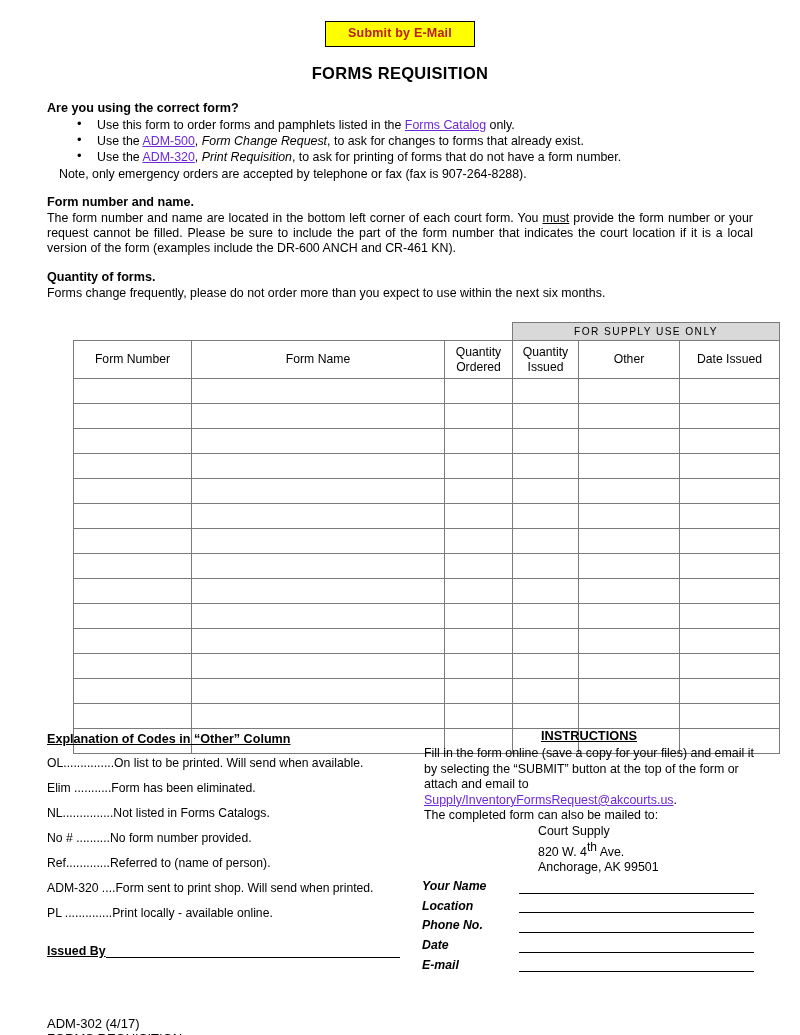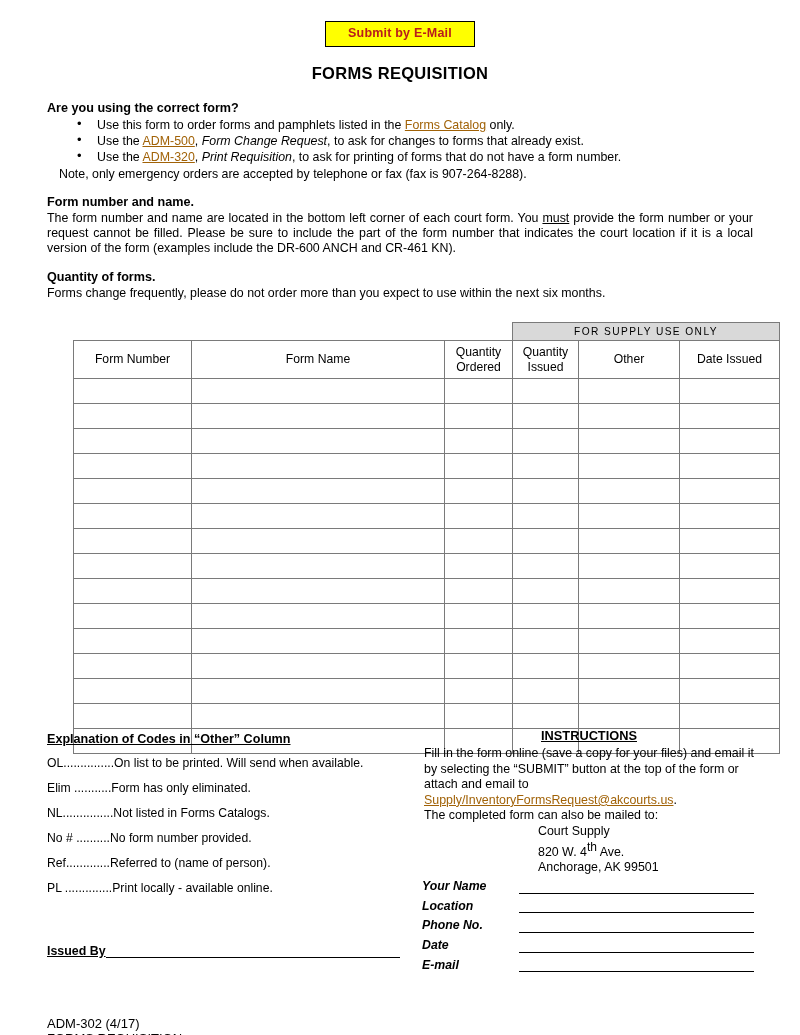--- a/index.html
+++ b/index.html
@@ -59,21 +59,21 @@
     font-size: 12.4px; line-height: 16.2px;
     padding-left: 50px; position: relative;
   }
   .bullets li::before {
     content: "\2022";
     position: absolute; left: 30px; top: -1px;
     font-size: 13px;
   }
   .note-line { font-size: 12.4px; line-height: 16px; padding-left: 12px; }
   .gap { height: 12px; }
-  .lnk { color: #a16207; text-decoration: underline; }
+  .lnk { color: #6d28d9; text-decoration: underline; }
   .ital { font-style: italic; }
   .undr { text-decoration: underline; }
 
   
   .tbl-wrap { position: absolute; left: 47px; top: 322px; width: 706px; padding-left: 26px; }
   table.req {
     border-collapse: collapse;
     width: 706px;
     table-layout: fixed;
   }
@@ -355,24 +355,25 @@
             <td></td>
           </tr>
         </tbody>
     </table>
   </div>
 
   <div class="lower-left">
     <div class="block-head">Explanation of Codes in “Other” Column</div>
     <div id="codes-list">
         <div class="code-line">OL...............On list to be printed.  Will send when available.</div>
-        <div class="code-line">Elim ...........Form has only eliminated.</div>
+        <div class="code-line">Elim ...........Form has been eliminated.</div>
         <div class="code-line">NL...............Not listed in Forms Catalogs.</div>
         <div class="code-line">No # ..........No form number provided.</div>
         <div class="code-line">Ref.............Referred to (name of person).</div>
+        <div class="code-line">ADM-320 ....Form sent to print shop.  Will send when printed.</div>
         <div class="code-line">PL ..............Print locally - available online.</div>
       </div>
   </div>
 
   <div class="lower-right">
     <div class="instr-head">INSTRUCTIONS</div>
     <p class="instr-body"><span>Fill in the form online (save a copy for your files) and email it by selecting the “SUBMIT” button at the top of the form or attach and email to </span><a class="lnk" href="#">Supply/InventoryFormsRequest@akcourts.us</a><span>.</span><br><span>The completed form can also be mailed to:</span></p>
     <p class="addr"><span>Court Supply</span><br><span>820 W. 4</span><sup>th</sup><span> Ave.</span><br><span>Anchorage, AK  99501</span></p>
   </div>
 

